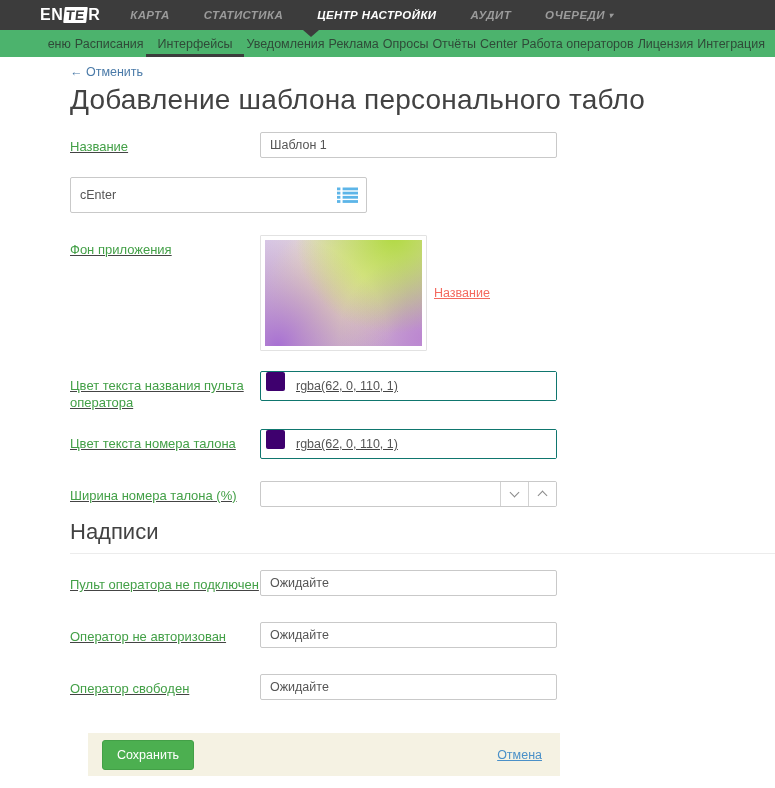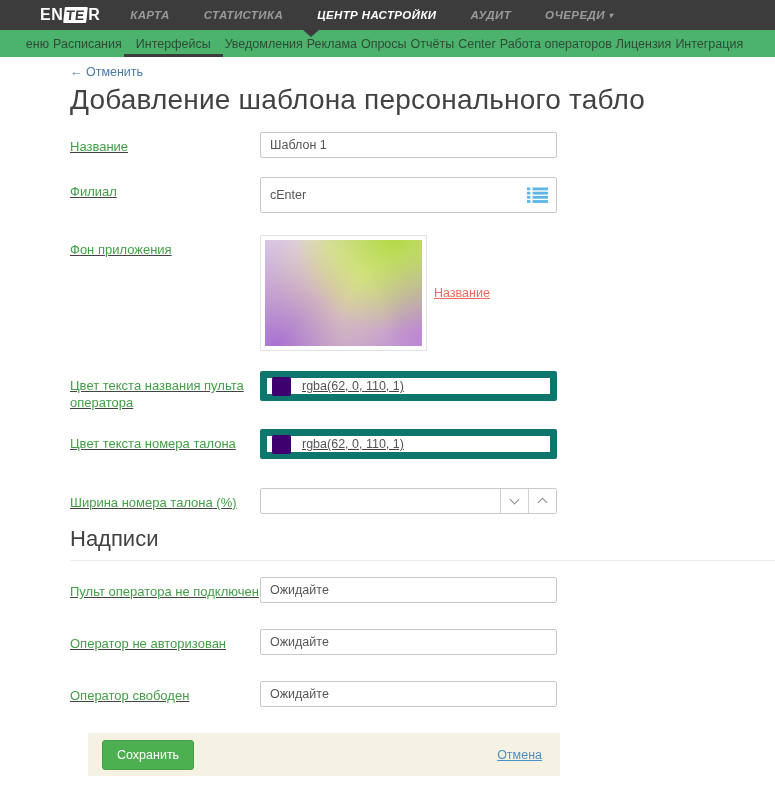--- a/index.html
+++ b/index.html
@@ -32,21 +32,21 @@
   .topnav-item .caret { font-size: 8px; margin-left: 4px; position: relative; top: -1px; }
   .nav-pointer {
     position: absolute; top: 30px; left: 303px;
     width: 0; height: 0; z-index: 2;
     border-left: 8px solid transparent; border-right: 8px solid transparent;
     border-top: 7px solid #3c3c3c;
   }
   
   .subnav {
     height: 27px; background: #4cb36d;
-    display: flex; justify-content: center; align-items: stretch;
+    display: flex; justify-content: flex-end; align-items: stretch;
     padding: 0 8px 0 2px;
   }
   .subnav-item {
     color: #2f4a38; font-size: 12.5px; text-decoration: none; cursor: pointer;
     display: flex; align-items: center; white-space: nowrap;
     padding: 0 2px; border-bottom: 3px solid transparent; padding-top: 3px;
   }
   .subnav-item.active { border-bottom: 3px solid #3c3c3c; padding-left: 12px; padding-right: 12px; }
   
   .content { padding: 5px 0 0 70px; }
@@ -63,21 +63,21 @@
     width: 190px; flex: 0 0 190px;
     color: #43a047; font-size: 13px; line-height: 17px; padding-top: 6px;
   }
   .fcontrol { width: 297px; flex: 0 0 297px; }
   .tinput {
     width: 100%; height: 26px; border: 1px solid #c9c9c9; border-radius: 2px;
     font-family: "Liberation Sans", sans-serif; font-size: 12.5px; color: #555;
     padding: 0 9px; outline: none; background: #fff;
   }
   .mb19 { margin-bottom: 19px; } .mb22 { margin-bottom: 22px; }
-  .mb18 { margin-bottom: 18px; } .mb24 { margin-bottom: 29px; }
+  .mb18 { margin-bottom: 18px; } .mb24 { margin-bottom: 22px; }
   .mb26 { margin-bottom: 26px; }
   
   .input-icon-wrap { position: relative; }
   .input-icon-wrap .tinput { height: 36px; padding-right: 40px; }
   .list-icon { position: absolute; right: 9px; top: 50%; transform: translateY(-50%); cursor: pointer; }
   
   .imgbox {
     width: 167px; border: 1px solid #e2e2e2; background: #fff; padding: 4px;
     border-radius: 1px; cursor: pointer;
   }
@@ -87,22 +87,22 @@
       radial-gradient(circle at 82% -5%, rgba(173,216,60,.95), rgba(173,216,60,0) 58%),
       radial-gradient(circle at 8% 100%, rgba(164,106,212,.95), rgba(164,106,212,0) 62%),
       radial-gradient(circle at 100% 92%, rgba(186,130,206,.85), rgba(186,130,206,0) 45%),
       radial-gradient(circle at 45% 52%, rgba(241,236,172,1), rgba(241,236,172,0) 70%),
       linear-gradient(135deg, #d9c9e6, #efe9b8 50%, #c3a1dd);
   }
   .bg-wrap { display: flex; align-items: center; gap: 7px; }
   .clear-link { color: #f4695f; font-size: 12.5px; text-decoration: underline; cursor: pointer; }
   
   .color-input {
-    display: flex; align-items: center; height: 30px;
-    border: 7px solid #0f766e; border-radius: 2px; background: #fff; padding-left: 5px;
+    display: flex; align-items: flex-start; height: 30px;
+    border: 1px solid #0f766e; border-radius: 2px; background: #fff; padding-left: 5px;
   }
   .swatch { width: 19px; height: 19px; border-radius: 2px; flex: 0 0 19px; cursor: pointer; }
   .color-input input {
     border: none; outline: none; flex: 1; height: 100%;
     font-family: "Liberation Sans", sans-serif; font-size: 12.5px; color: #555; padding-left: 11px;
   }
   
   .number-input {
     display: flex; align-items: stretch; height: 26px;
     border: 1px solid #c9c9c9; border-radius: 2px; background: #fff; overflow: hidden;
@@ -174,21 +174,20 @@
   
   <div class="frow mb19">
     <label class="flabel">Название</label>
     <div class="fcontrol">
       <input class="tinput" value="Шаблон 1" style="">
     </div>
   </div>
 
   
   <div class="frow mb22">
-    <label class="flabel">Филиал</label>
     <div class="fcontrol input-icon-wrap">
       <input class="tinput" value="cEnter" style="">
       <svg class="list-icon" width="21" height="16" viewBox="0 0 21 16">
         <g fill="#5db5e8">
           <rect x="0" y="0.5" width="3.4" height="2.8"></rect>
             <rect x="5.6" y="0.5" width="15.4" height="2.8"></rect>
           <rect x="0" y="4.7" width="3.4" height="2.8"></rect>
             <rect x="5.6" y="4.7" width="15.4" height="2.8"></rect>
           <rect x="0" y="8.9" width="3.4" height="2.8"></rect>
             <rect x="5.6" y="8.9" width="15.4" height="2.8"></rect>

